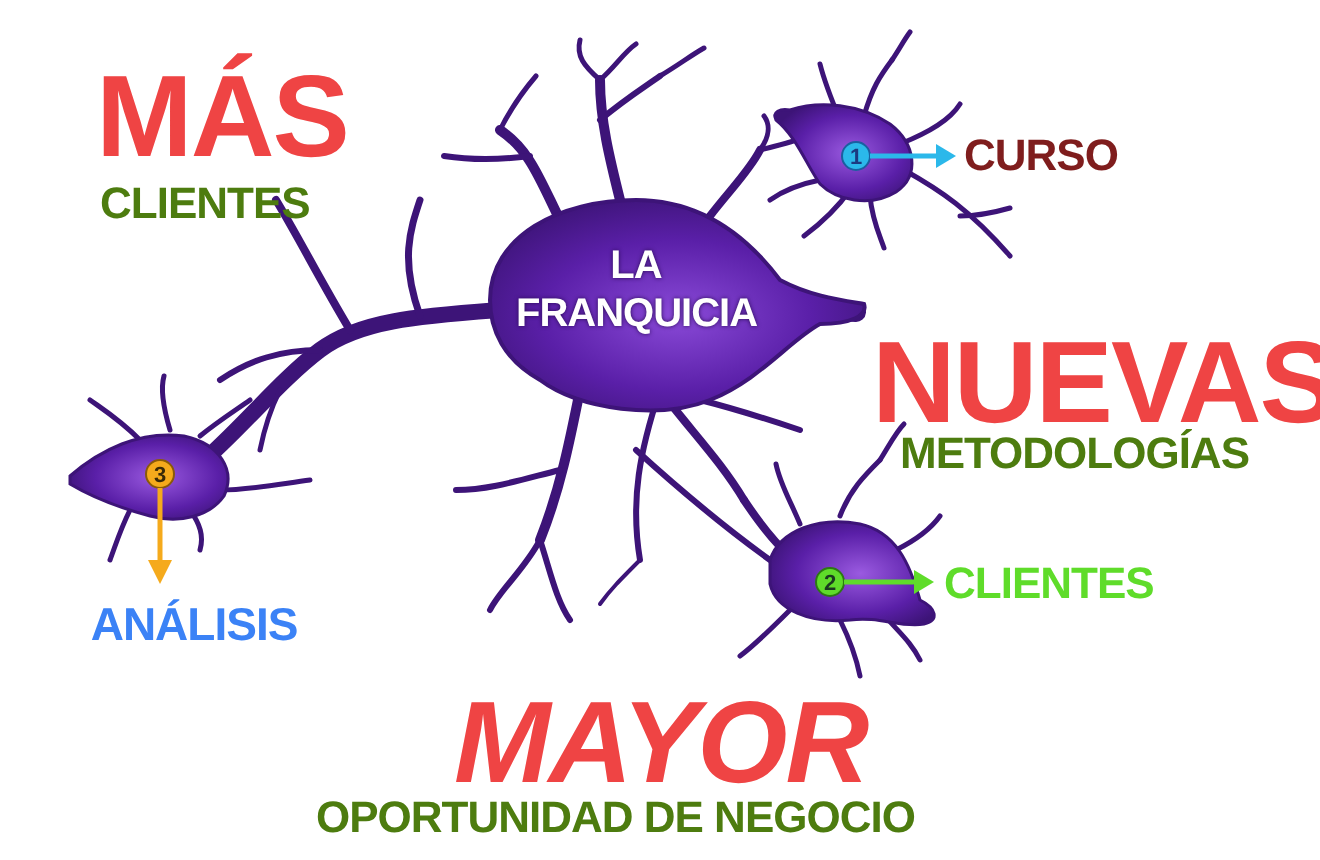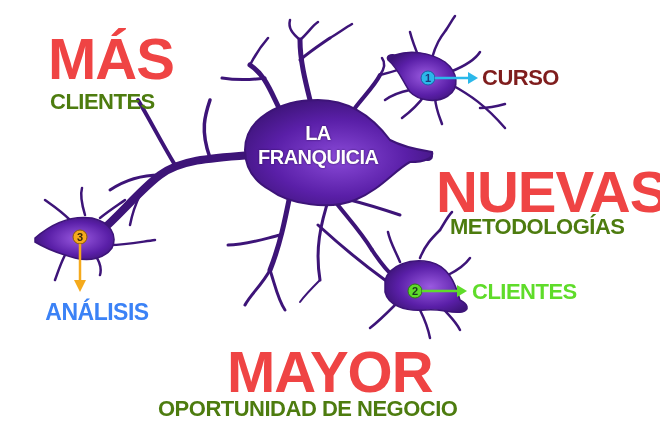--- a/index.html
+++ b/index.html
@@ -123,21 +123,21 @@
     <text x="415" y="295" text-anchor="middle" font-family="Liberation Sans, sans-serif" font-weight="700" font-size="11" fill="#1b3a20">2</text>
     <text x="80" y="241" text-anchor="middle" font-family="Liberation Sans, sans-serif" font-weight="700" font-size="11" fill="#3a2a08">3</text>
   </svg>
 
   <div class="lbl big" style="left:48px; top:30px;">MÁS</div>
   <div class="lbl sub" style="left:50px; top:91px;">CLIENTES</div>
 
   <div class="lbl big" style="left:436px; top:163px;">NUEVAS</div>
   <div class="lbl sub" style="left:450px; top:216px;">METODOLOGÍAS</div>
 
-  <div class="lbl big" style="left:227px; top:343px;">MAYOR</div>
+  <div class="lbl big" style="left:227px; top:343px;font-style:italic;">MAYOR</div>
   <div class="lbl sub" style="left:158px; top:398px;">OPORTUNIDAD DE NEGOCIO</div>
 
   <div class="lbl core" style="left:258px; top:123px; width:120px;">
     <div>LA</div>
     <div style="margin-top:4px;">FRANQUICIA</div>
   </div>
 
   <div class="lbl curso" style="left:482px; top:67px;">CURSO</div>
   <div class="lbl equipos" style="left:472px; top:281px;">CLIENTES</div>
   <div class="lbl analisis" style="left:32px; top:300px; width:130px;">

